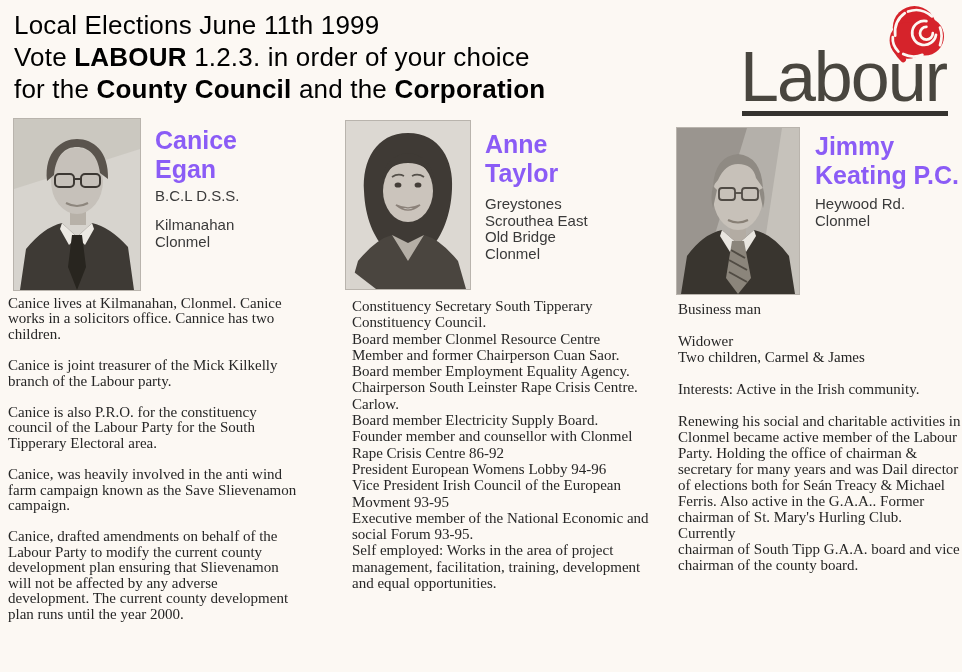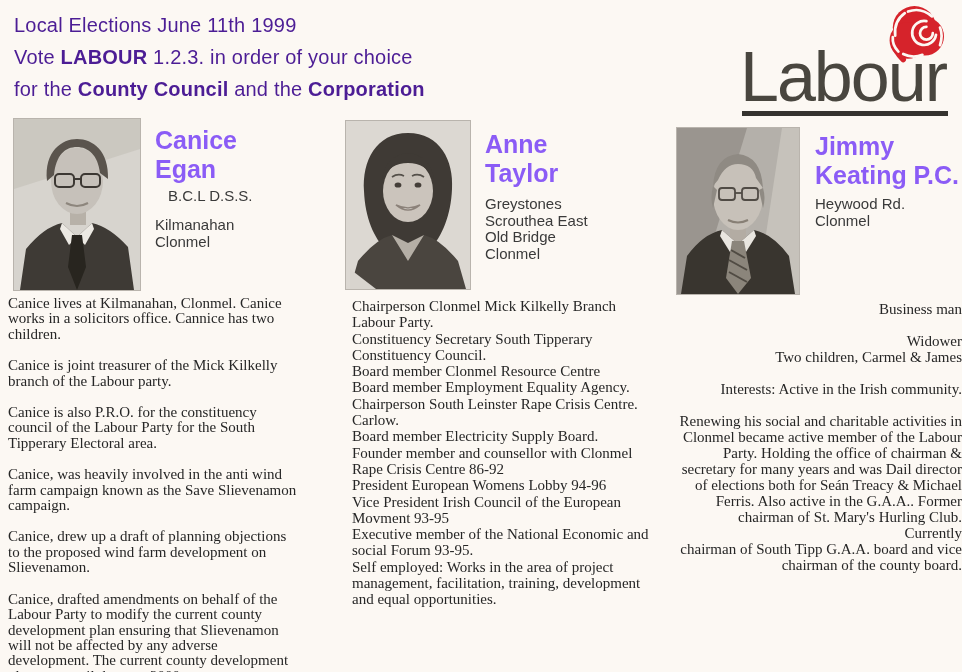--- a/index.html
+++ b/index.html
@@ -1,36 +1,36 @@
 <!DOCTYPE html>
 <html><head>
 <meta charset="utf-8">
 <style>
   html,body{margin:0;padding:0;background:#e8e4de;}
   #page{position:relative;width:962px;height:672px;background:#fcf8f3;overflow:hidden;
         font-family:"Liberation Sans",sans-serif;}
   
-  .hline{position:absolute;left:14px;white-space:nowrap;font-size:20px;line-height:30px;
-         color:#4c1d95;letter-spacing:0.2px;}
+  .hline{position:absolute;left:14px;white-space:nowrap;font-size:26px;line-height:30px;
+         color:#000000;letter-spacing:0.2px;}
   .hline b{font-weight:bold;}
   
   .wordmark{position:absolute;left:740px;top:42px;font-size:70px;line-height:70px;
             color:#49463f;letter-spacing:-2px;white-space:nowrap;}
   .logo-underline{position:absolute;left:742px;top:111px;width:206px;height:5px;background:#35332f;}
   .rose{position:absolute;left:874px;top:2px;width:84px;height:64px;}
   
   .photo{position:absolute;border:1px solid #b9b4ad;background:#d8d5d0;}
   .cname{position:absolute;font-weight:bold;font-size:25px;line-height:29px;color:#8b5cf6;
          white-space:pre-line;}
   .clabel{position:absolute;font-size:15px;line-height:16.5px;color:#3a3a3a;white-space:pre-line;}
   
   .bio{position:absolute;font-family:"Liberation Serif",serif;color:#262626;font-size:15px;}
   .bio p{margin:0 0 16px 0;white-space:pre-line;line-height:15.4px;}
   .bio.tight p{margin:0;line-height:16.3px;}
-  .bio.right p{line-height:16px;text-align:right;}
+  .bio.right p{line-height:16px;}
 </style>
 </head>
 <body>
 
 <div id="page">
 
   <div class="hline" style="top:10px">Local Elections June 11th 1999</div>
   <div class="hline" style="top:42px">
     <span>Vote </span><b>LABOUR</b><span> 1.2.3. in order of your choice</span>
   </div>
@@ -67,38 +67,35 @@
       <rect x="67" y="55" width="19" height="13" rx="4"></rect>
       <path d="M60,60 L67,60"></path>
     </g>
     <path d="M52,84 Q63,90 74,84" stroke="#8d867d" stroke-width="2" fill="none"></path>
     <path d="M6,171 L12,130 Q30,108 48,104 L63,118 L78,104 Q96,108 114,128 L120,171 Z" fill="#3e3a35"></path>
     <polygon points="48,104 63,118 55,126 46,110" fill="#ece9e3"></polygon>
     <polygon points="78,104 63,118 71,126 80,110" fill="#ece9e3"></polygon>
     <polygon points="58,116 68,116 72,148 63,171 54,148" fill="#28251f"></polygon>
   </svg>
   <div class="cname" style="left:155px;top:126px"><span>Canice</span><br><span>Egan</span></div>
-  <div class="clabel" style="left:168px;top:188px">B.C.L  D.S.S.</div>
+  <div class="clabel" style="left:155px;top:188px">B.C.L  D.S.S.</div>
   <div class="clabel" style="left:155px;top:217px">Kilmanahan
 Clonmel</div>
   <div class="bio" style="left:8px;top:296px;width:322px">
     <p>Canice lives at Kilmanahan, Clonmel. Canice
 works in a solicitors office. Cannice has two
 children.</p>
     <p>Canice is joint treasurer of the Mick Kilkelly
 branch of the Labour party.</p>
     <p>Canice is also P.R.O. for the constituency
 council of the Labour Party for the South
 Tipperary Electoral area.</p>
     <p>Canice, was heavily involved in the anti wind
 farm campaign known as the Save Slievenamon
 campaign.</p>
-    <p>Canice, drew up a draft of planning objections
-to the proposed wind farm development on
-Slievenamon.</p>
     <p>Canice, drafted amendments on behalf of the
 Labour Party to modify the current county
 development plan ensuring that Slievenamon
 will not be affected by any adverse
 development. The current county development
 plan runs until the year 2000.</p>
   </div>
 
   <svg class="photo" style="left:345px;top:120px" width="124" height="168" viewBox="0 0 124 168">
     <rect width="124" height="168" fill="#dcd8d2"></rect>
@@ -112,25 +109,24 @@
     <path d="M4,168 L12,140 Q30,118 46,114 L62,126 L78,114 Q94,118 112,140 L120,168 Z" fill="#4a453f"></path>
     <polygon points="46,114 62,140 78,114 62,122" fill="#b5afa6"></polygon>
     <polygon points="4,168 4,148 30,168" fill="#d8d4ce"></polygon>
   </svg>
   <div class="cname" style="left:485px;top:130px"><span>Anne</span><br><span>Taylor</span></div>
   <div class="clabel" style="left:485px;top:196px">Greystones
 Scrouthea East
 Old Bridge
 Clonmel</div>
   <div class="bio tight" style="left:352px;top:298px;width:322px">
-    <p>Chairperson Clonmel Mick Kilkelly Branch
-Labour Party.</p>
     <p>Constituency Secretary South Tipperary
 Constituency Council.</p>
     <p>Board member Clonmel Resource Centre</p>
+    <p>Member and former Chairperson Cuan Saor.</p>
     <p>Board member  Employment Equality Agency.</p>
     <p>Chairperson South Leinster Rape Crisis Centre.
 Carlow.</p>
     <p>Board member  Electricity Supply Board.</p>
     <p>Founder member and counsellor with Clonmel
 Rape Crisis Centre 86-92</p>
     <p>President European Womens Lobby 94-96</p>
     <p>Vice President Irish Council of the European
 Movment 93-95</p>
     <p>Executive member of the National Economic and

